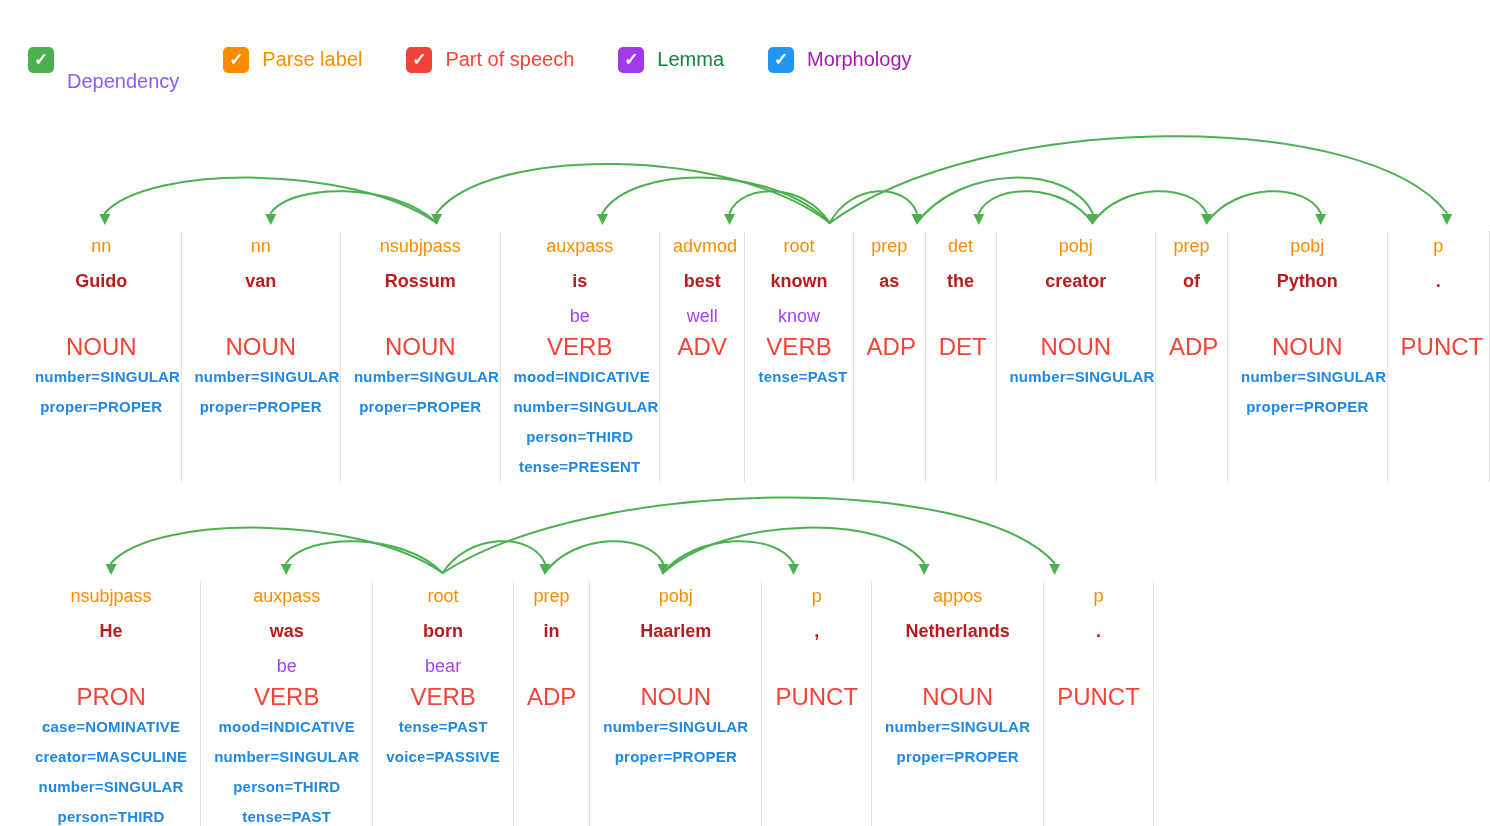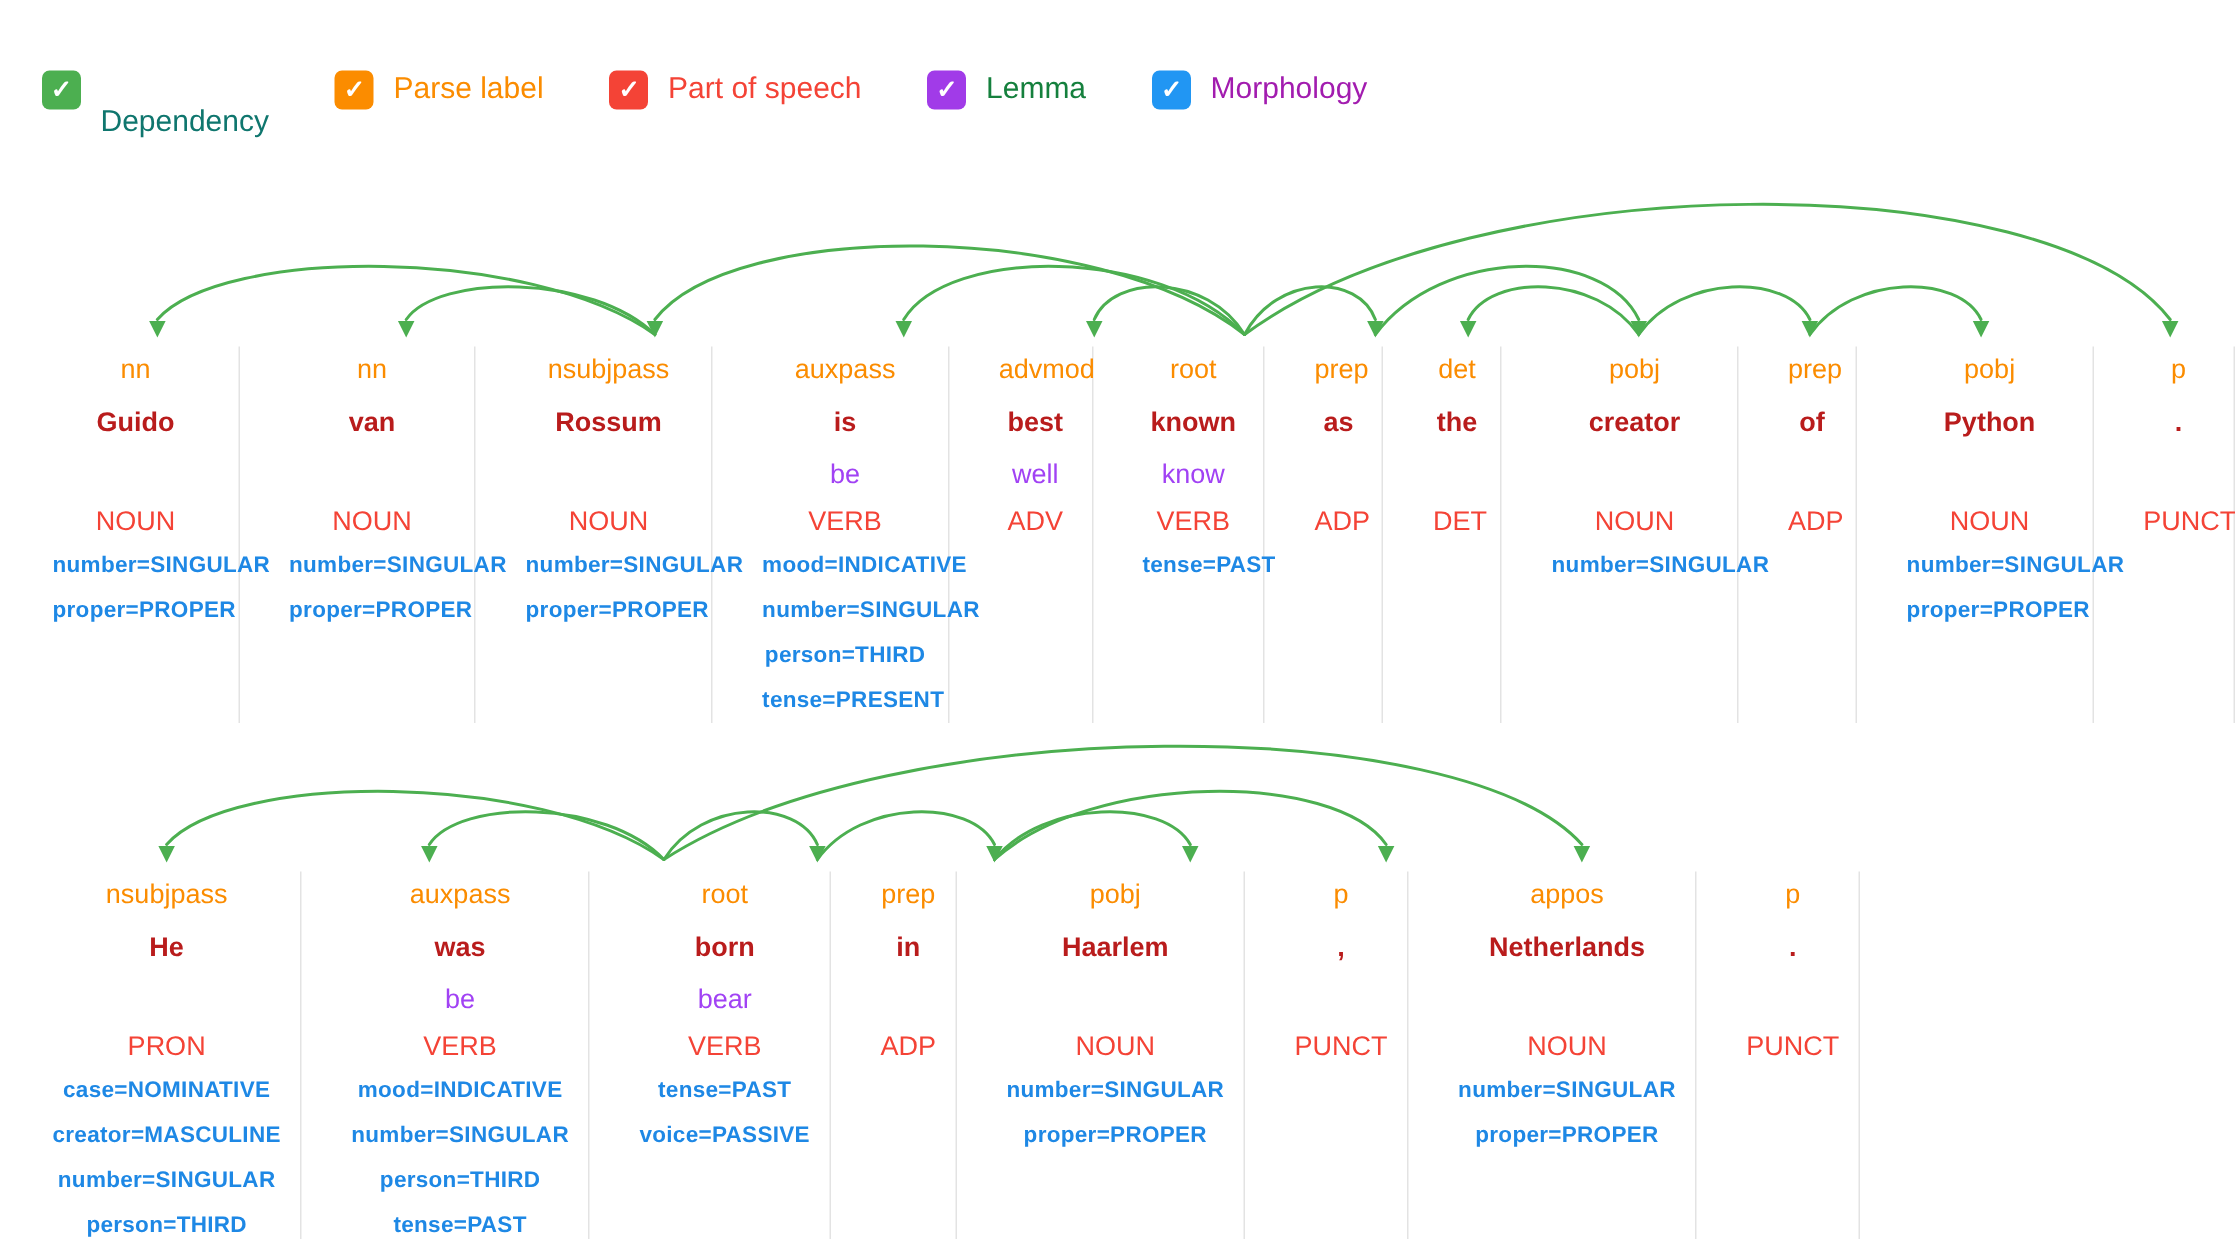--- a/index.html
+++ b/index.html
@@ -21,45 +21,44 @@
   }
   .tlabel{font-size:20px;}
   
   .sentence{position:relative;}
   .arcs{display:block;width:100%;}
   .sentence.s1 .arcs{height:110px;margin-top:28px;}
   .sentence.s2 .arcs{height:95px;margin-top:4px;}
   .tokens{
     display:flex;align-items:center;
     padding-left:22px;
-    gap:20px;
   }
   .token{
     border-right:1px solid #e3e3e3;
     padding:0 13px;
     min-width:32px;
     text-align:center;
   }
   .t-label{font-size:18px;line-height:30px;color:#fb8c00;white-space:nowrap;}
   .t-word{font-size:18px;line-height:40px;font-weight:700;color:#b91c1c;white-space:nowrap;}
   .t-lemma{font-size:18px;line-height:31px;min-height:31px;color:#a142f4;white-space:nowrap;}
-  .t-pos{font-size:18px;line-height:30px;min-height:30px;color:#f44336;white-space:nowrap;}
+  .t-pos{font-size:24px;line-height:30px;min-height:30px;color:#f44336;white-space:nowrap;}
   .t-morph{min-height:120px;}
   .t-morph div{
     font-size:15px;line-height:30px;font-weight:700;
     color:#1e88e5;white-space:nowrap;letter-spacing:0.2px;
   }
 </style>
 </head>
 <body>
 
 <div class="toggles" id="toggles">
   <div class="toggle">
     <span class="cb" style="background: rgb(76, 175, 80);">✓</span>
-    <span class="tlabel" style="color: #0f766e; margin-top: 44px;">Dependency</span>
+    <span class="tlabel" style="color: #8b5cf6; margin-top: 44px;">Dependency</span>
   </div>
 
   <div class="toggle">
     <span class="cb" style="background: rgb(251, 140, 0);">✓</span>
     <span class="tlabel" style="color: rgb(251, 140, 0);">Parse label</span>
   </div>
 
   <div class="toggle">
     <span class="cb" style="background: rgb(244, 67, 54);">✓</span>
     <span class="tlabel" style="color: rgb(244, 67, 54);">Part of speech</span>

